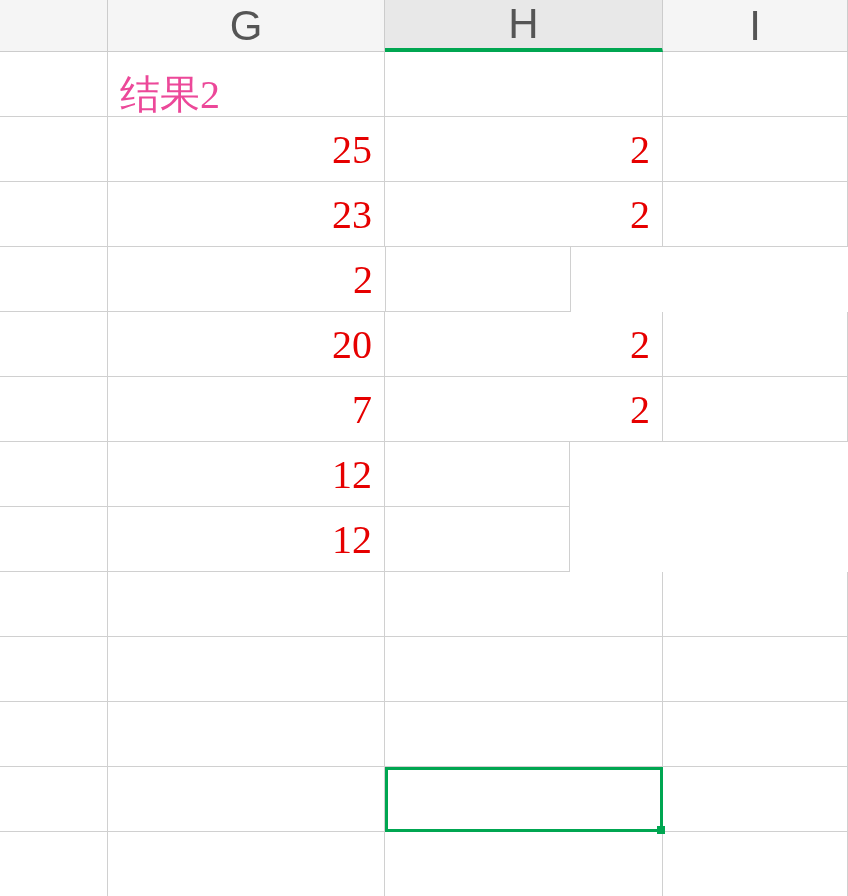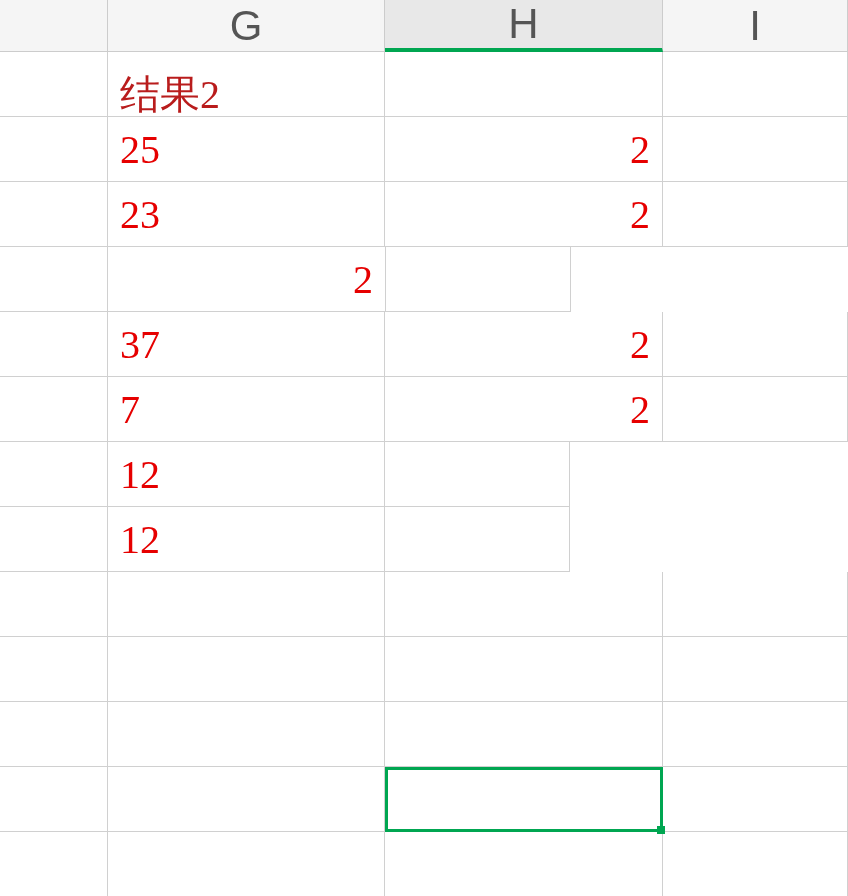--- a/index.html
+++ b/index.html
@@ -62,37 +62,37 @@
       display: flex;
       align-items: center;
       font-size: 40px;
       padding: 0 12px;
     }
     .cell-left-spacer {
       width: 108px;
     }
     .cell-g {
       width: 277px;
-      justify-content: flex-start;
+      justify-content: flex-end;
     }
     .cell-h {
       width: 278px;
       justify-content: flex-end;
     }
     .cell-i {
       width: 185px;
     }
     .text-left {
       justify-content: flex-start;
     }
     .red {
       color: #e60000;
     }
     .black {
-      color: #b91c1c;
+      color: #ec4899;
       margin-top: 20px;
     }
     .header-text {
       font-family: "SimSun", "宋体", serif;
       font-size: 40px;
       color: #000;
     }
     .selected-cell {
       position: relative;
       border: 3px solid #00a651;
@@ -152,21 +152,21 @@
       <div class="data-row">
         <div class="cell cell-left-spacer"></div>
         <div class="cell cell-h">
           <span class="red">2</span>
         </div>
         <div class="cell cell-i"></div>
       </div>
       <div class="data-row">
         <div class="cell cell-left-spacer"></div>
         <div class="cell cell-g">
-          <span class="red">37</span>
+          <span class="red">20</span>
         </div>
         <div class="cell cell-h">
           <span class="red">2</span>
         </div>
         <div class="cell cell-i"></div>
       </div>
       <div class="data-row">
         <div class="cell cell-left-spacer"></div>
         <div class="cell cell-g">
           <span class="red">7</span>

